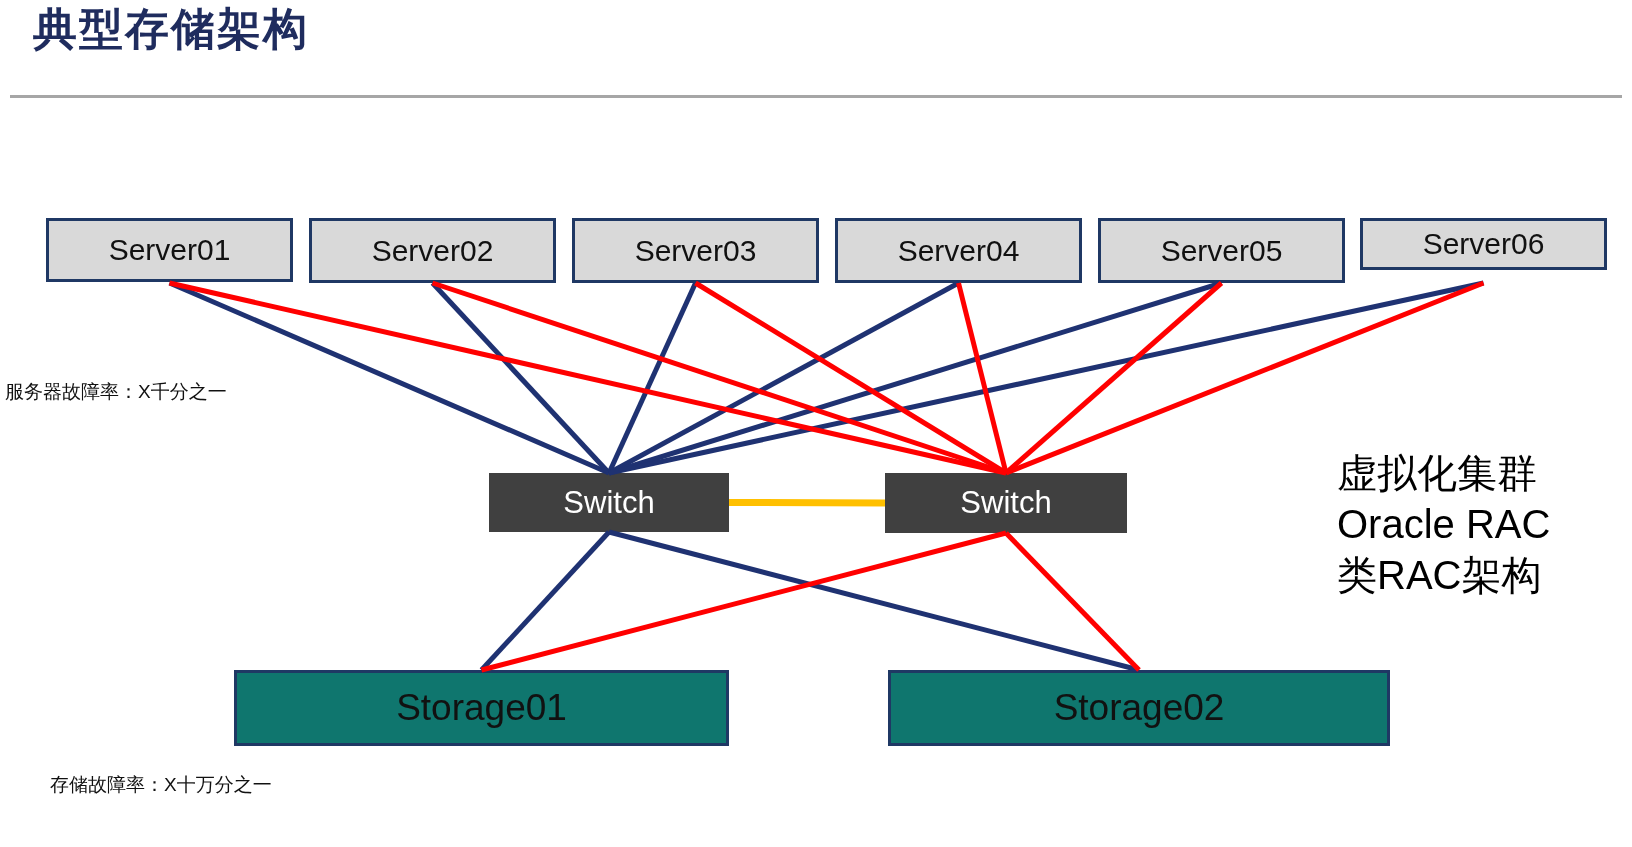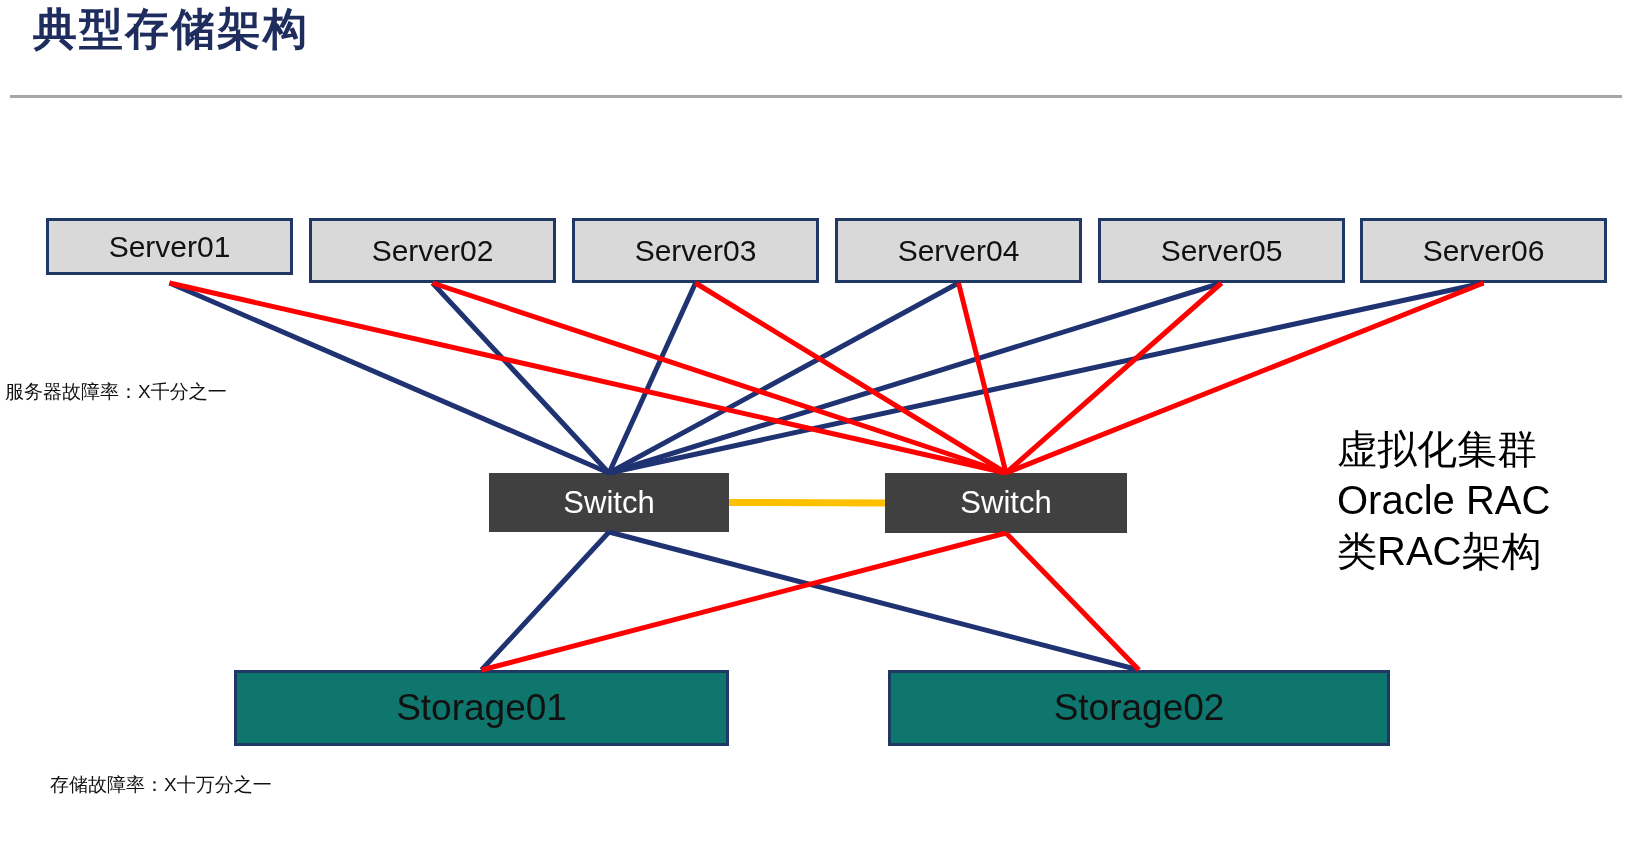--- a/index.html
+++ b/index.html
@@ -65,21 +65,21 @@
     position: absolute;
     font-size: 19px;
     color: #111111;
     white-space: nowrap;
   }
   #server-rate-label { left: 5px; top: 379px; }
   #storage-rate-label { left: 5px; top: 772px; margin-left: 45px; }
   .right-note {
     position: absolute;
     left: 1337px;
-    top: 424px;
+    top: 448px;
     font-size: 40px;
     line-height: 51px;
     color: #000000;
     white-space: nowrap;
   }
   #wires {
     position: absolute;
     left: 0;
     top: 0;
     width: 1632px;
@@ -88,36 +88,36 @@
   }
 </style>
 </head>
 <body>
 
 <div id="stage">
 
   <div class="page-title">典型存储架构</div>
   <div class="title-divider"></div>
 
-  <div class="node server-node" style="left: 46px; top: 218px; width: 247px; height: 57px;">
+  <div class="node server-node" style="left: 46px; top: 218px; width: 247px; height: 64px;">
     <span>Server01</span>
   </div>
   <div class="node server-node" style="left: 309px; top: 218px; width: 247px; height: 65px; text-align: right;">
     <span>Server02</span>
   </div>
   <div class="node server-node" style="left: 572px; top: 218px; width: 247px; height: 65px;">
     <span>Server03</span>
   </div>
   <div class="node server-node" style="left: 835px; top: 218px; width: 247px; height: 65px;">
     <span>Server04</span>
   </div>
   <div class="node server-node" style="left: 1098px; top: 218px; width: 247px; height: 65px;">
     <span>Server05</span>
   </div>
-  <div class="node server-node" style="left: 1360px; top: 218px; width: 247px; height: 65px;">
+  <div class="node server-node" style="left: 1360px; top: 218px; width: 247px; height: 52px;">
     <span>Server06</span>
   </div>
 
   <div class="node switch-node" style="left: 489px; top: 473px; width: 240px; height: 59px;">
     <span>Switch</span>
   </div>
   <div class="node switch-node" style="left: 885px; top: 473px; width: 242px; height: 60px;">
     <span>Switch</span>
   </div>
 

